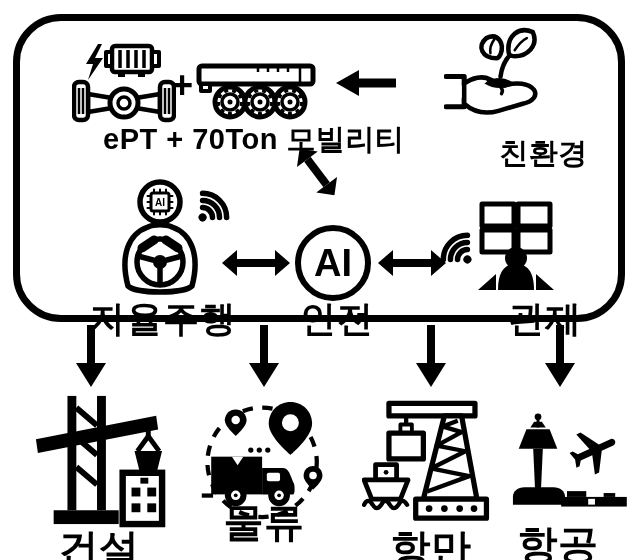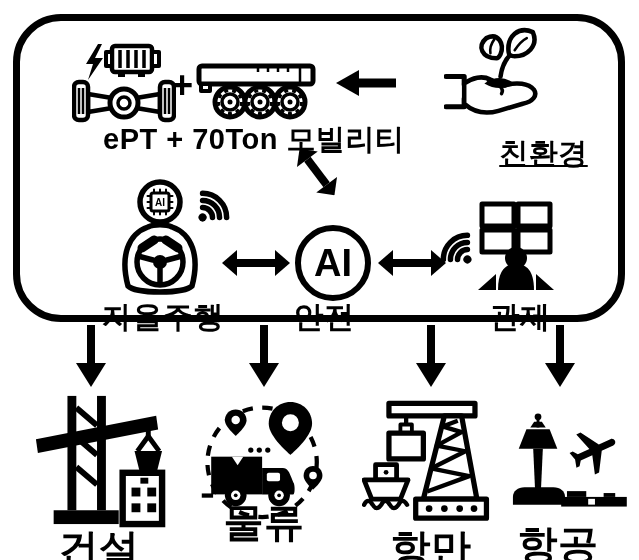--- a/index.html
+++ b/index.html
@@ -12,21 +12,21 @@
   .box{
     left:13px;top:14px;width:612px;height:308px;
     border:7px solid #000;border-radius:48px;box-sizing:border-box;
     background:#fff;
   }
   .label{
     position:absolute;text-align:center;font-weight:700;color:#000;
     line-height:1.05;letter-spacing:0.5px;white-space:nowrap;
   }
   .lbl-29{font-size:29px;margin-left:45px;}
-  .lbl-30{font-size:30px;font-family:Liberation Serif, serif;}
+  .lbl-30{font-size:36px;font-family:Liberation Serif, serif;}
   .lbl-31{font-size:40px;}
   .plus-sign{
     position:absolute;left:168px;top:64px;width:28px;text-align:center;
     font-size:38px;font-weight:700;color:#000;
   }
   .ai-circle{
     position:absolute;left:295px;top:225px;width:76px;height:76px;
     border:6px solid #000;border-radius:50%;box-sizing:border-box;
     display:flex;align-items:center;justify-content:center;
     font-size:38px;font-weight:700;background:#fff;
@@ -103,21 +103,21 @@
     <path d="M20,57 C28,51 38,49 46,53 L60,59 C72,55 84,57 89,63 C93,69 88,75 78,77 L54,84 C40,88 28,84 20,77 Z" fill="#fff" stroke-width="4.5"></path>
     <path d="M44,54 C54,57 60,62 57,67" stroke-width="3.5"></path>
     <path d="M40,57 Q55,46 70,57 Q55,66 40,57 Z" fill="#000" stroke="none"></path>
     <path d="M56,50 C57,42 60,34 66,28" stroke-width="4.5"></path>
     <path d="M52,32 C38,32 32,20 42,12 C54,6 60,18 56,28 C55,30 54,32 52,32 Z" fill="#fff" stroke-width="4.5"></path>
     <path d="M46,27 C45,21 47,17 50,13" stroke-width="2.5"></path>
     <path d="M64,26 C62,10 74,0 88,6 C94,20 82,30 70,30 C66,30 64,28 64,26 Z" fill="#fff" stroke-width="4.5"></path>
     <path d="M70,24 C74,18 78,14 82,12" stroke-width="2.5"></path>
   </g>
 </svg>
-<div class="label lbl-29" style="left:446px;top:138px;width:105px;text-decoration:underline;">친환경</div>
+<div class="label lbl-29" style="left:446px;top:138px;width:105px;">친환경</div>
 
 <div class="diag-wrap">
   <svg width="58" height="30" viewBox="0 0 58 30">
     <rect x="13" y="11" width="32" height="8" fill="#000"></rect>
     <polygon points="13,2 13,28 0,15" fill="#000"></polygon>
     <polygon points="45,2 45,28 58,15" fill="#000"></polygon>
   </svg>
 </div>
 
 <svg class="abs" style="left:114px;top:176px;" width="122" height="122" viewBox="0 0 122 122">
@@ -143,21 +143,21 @@
 </svg>
 <div class="label lbl-30" style="left:88px;top:301px;width:150px;">자율주행</div>
 
 <svg class="abs" style="left:222px;top:247px;" width="68" height="32" viewBox="0 0 68 32">
   <rect x="15" y="12" width="38" height="8" fill="#000"></rect>
   <polygon points="15,3 15,29 0,16" fill="#000"></polygon>
   <polygon points="53,3 53,29 68,16" fill="#000"></polygon>
 </svg>
 
 <div class="ai-circle">AI</div>
-<div class="label lbl-30" style="left:283px;top:301px;width:82px;">안전</div>
+<div class="label lbl-30" style="left:296px;top:301px;width:82px;">안전</div>
 
 <svg class="abs" style="left:378px;top:247px;" width="68" height="32" viewBox="0 0 68 32">
   <rect x="15" y="12" width="38" height="8" fill="#000"></rect>
   <polygon points="15,3 15,29 0,16" fill="#000"></polygon>
   <polygon points="53,3 53,29 68,16" fill="#000"></polygon>
 </svg>
 
 <svg class="abs" style="left:430px;top:196px;" width="128" height="100" viewBox="0 0 128 100">
   <g fill="none" stroke="#000" stroke-linecap="round" stroke-linejoin="round">
     <g transform="translate(36,62) rotate(-45)">
@@ -173,21 +173,21 @@
       <rect x="88" y="34" width="32" height="22" fill="#fff" stroke-width="5"></rect>
     </g>
     <g fill="#000" stroke="none">
       <circle cx="86" cy="62" r="11"></circle>
       <path d="M68,94 C68,74 76,68 86,68 C96,68 104,74 104,94 Z"></path>
       <polygon points="48,94 66,78 66,94"></polygon>
       <polygon points="124,94 106,78 106,94"></polygon>
     </g>
   </g>
 </svg>
-<div class="label lbl-30" style="left:477px;top:301px;width:86px;">관제</div>
+<div class="label lbl-30" style="left:502px;top:301px;width:86px;">관제</div>
 
 <svg class="abs" style="left:74px;top:325px;" width="34" height="62" viewBox="0 0 34 62">
   <rect x="13" y="0" width="8" height="40" fill="#000"></rect>
     <polygon points="2,38 32,38 17,62" fill="#000"></polygon>
 </svg>
 <svg class="abs" style="left:247px;top:325px;" width="34" height="62" viewBox="0 0 34 62">
   <rect x="13" y="0" width="8" height="40" fill="#000"></rect>
     <polygon points="2,38 32,38 17,62" fill="#000"></polygon>
 </svg>
 <svg class="abs" style="left:414px;top:325px;" width="34" height="62" viewBox="0 0 34 62">

